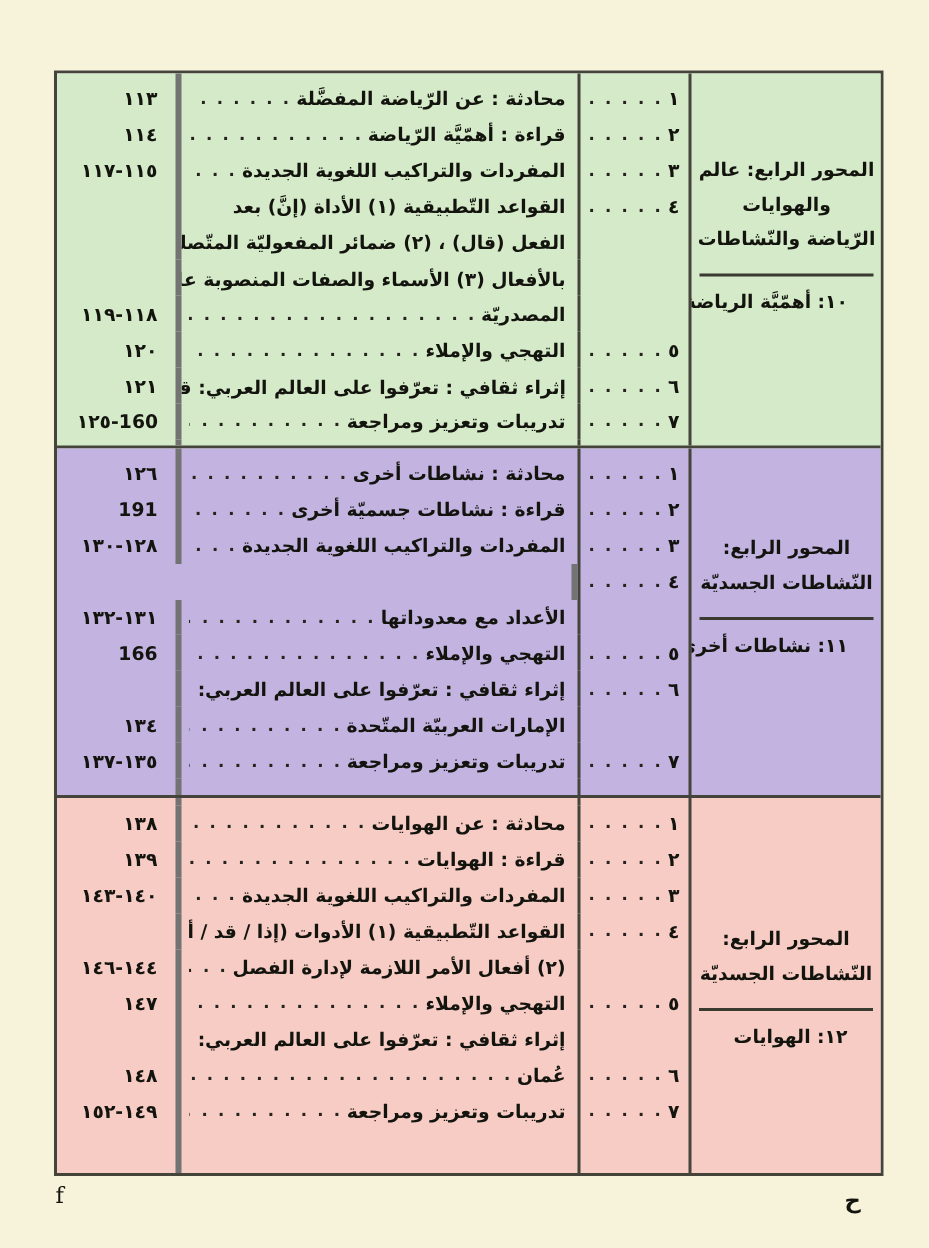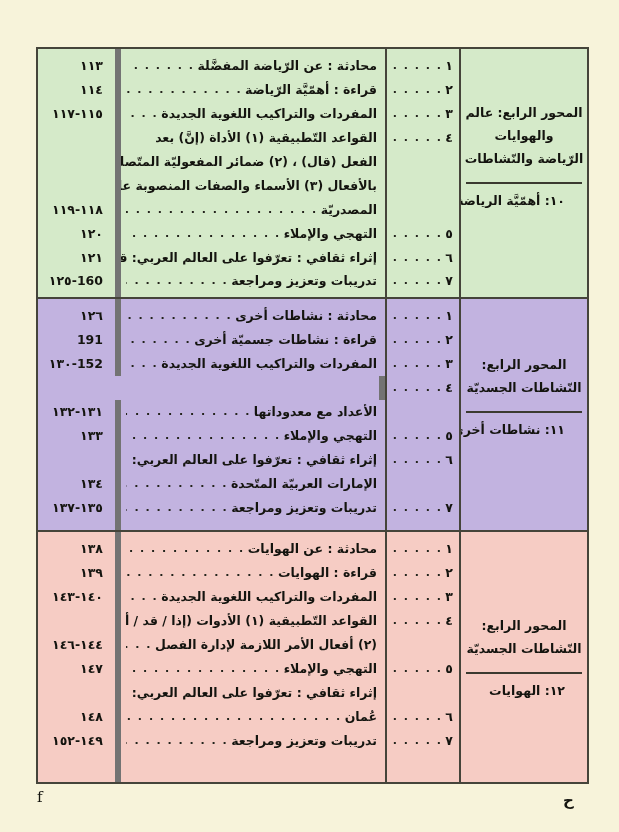--- a/index.html
+++ b/index.html
@@ -86,21 +86,21 @@
     flex:0 0 74px;
     border-left:2px solid #45443a;
     padding:0 6px 0 4px;
   }
   .cell.content{
     flex:1;
     padding:0 8px 0 5px;
   }
   .cell.page{
     flex:0 0 83px;
-    border-right:6px solid #737373;
+    border-right:4px solid #737373;
     padding:0 12px 0 16px;
     font-weight:bold;
     font-size:12.5px;
     justify-content:flex-start;
     white-space:nowrap;
   }
   .t{
     font-weight:bold;
     font-size:12.5px;
     white-space:nowrap;
@@ -297,21 +297,21 @@
         </div>
         <div class="row">
           <div class="cell num">
               <span class="n">٣</span>
               <span class="leader">. . . . . . . . . . . . . . . . . . . . . . . . . . . . . . . . . . . . . . . . . . . . . . . . . . . . . . . . . . . .</span>
             </div>
           <div class="cell content">
               <span class="t">المفردات والتراكيب اللغوية الجديدة</span>
               <span class="leader">. . . . . . . . . . . . . . . . . . . . . . . . . . . . . . . . . . . . . . . . . . . . . . . . . . . . . . . . . . . .</span>
             </div>
-          <div class="cell page">152-١٣٠</div>
+          <div class="cell page">١٢٨-١٣٠</div>
         </div>
         <div class="row">
           <div class="cell num">
               <span class="n">٤</span>
               <span class="leader">. . . . . . . . . . . . . . . . . . . . . . . . . . . . . . . . . . . . . . . . . . . . . . . . . . . . . . . . . . . .</span>
             </div>
           <div class="cell page"></div>
         </div>
         <div class="row">
           <div class="cell num"></div>
@@ -323,21 +323,21 @@
         </div>
         <div class="row">
           <div class="cell num">
               <span class="n">٥</span>
               <span class="leader">. . . . . . . . . . . . . . . . . . . . . . . . . . . . . . . . . . . . . . . . . . . . . . . . . . . . . . . . . . . .</span>
             </div>
           <div class="cell content">
               <span class="t">التهجي والإملاء</span>
               <span class="leader">. . . . . . . . . . . . . . . . . . . . . . . . . . . . . . . . . . . . . . . . . . . . . . . . . . . . . . . . . . . .</span>
             </div>
-          <div class="cell page">١٣٣</div>
+          <div class="cell page">166</div>
         </div>
         <div class="row">
           <div class="cell num">
               <span class="n">٦</span>
               <span class="leader">. . . . . . . . . . . . . . . . . . . . . . . . . . . . . . . . . . . . . . . . . . . . . . . . . . . . . . . . . . . .</span>
             </div>
           <div class="cell content">
               <span class="t">إثراء ثقافي : تعرّفوا على العالم العربي:</span>
             </div>
           <div class="cell page"></div>

